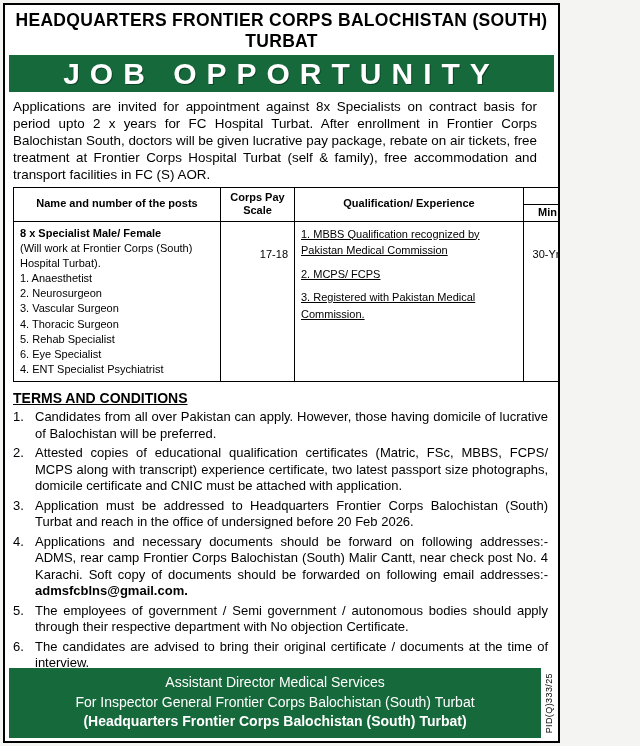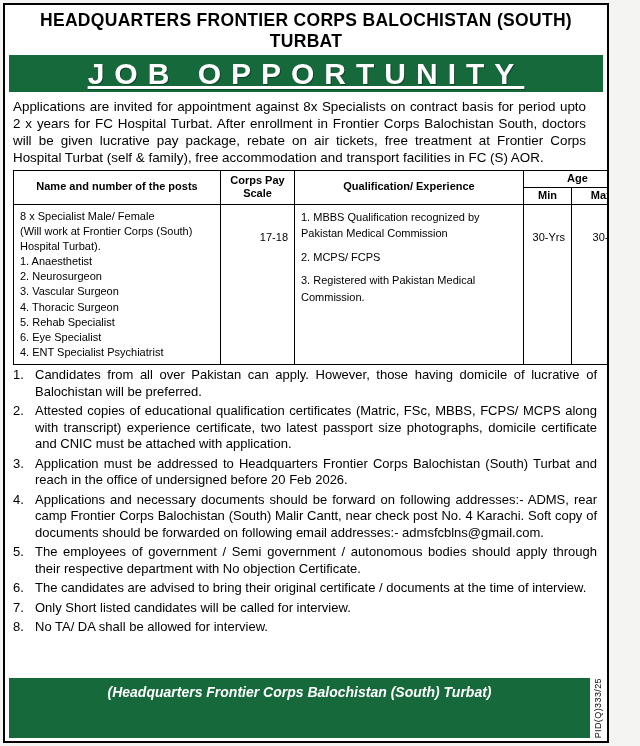--- a/index.html
+++ b/index.html
@@ -1,19 +1,19 @@
 <!DOCTYPE html>
 <html><head>
 <meta charset="utf-8">
 <style>
   * { margin:0; padding:0; box-sizing:border-box; }
   html,body { width:640px; height:746px; background:#f4f4f2; }
   body { font-family:"Liberation Sans", sans-serif; color:#000; position:relative; }
   .ad {
-    position:absolute; top:3px; left:3px; width:606px; height:740px;
+    position:absolute; top:3px; left:3px; width:557px; height:740px;
     border:2.5px solid #000; background:#fff; overflow:hidden;
   }
   .title {
     text-align:center; font-weight:bold; font-size:17.5px; letter-spacing:0.3px;
     padding:5px 4px 3px;
   }
   .banner {
     margin:0 4px; height:37px; display:flex; align-items:center; justify-content:center;
     color:#fff; font-weight:bold; font-size:30px; letter-spacing:10px;
     text-shadow:1px 1px 0 rgba(0,0,0,0.35);
@@ -23,52 +23,52 @@
     margin:6px 21px 4px 8px; font-size:13.4px; line-height:1.27; text-align:justify;
   }
   table.posts {
     margin:2px 8px 0 8px; width:618px; border-collapse:collapse; table-layout:fixed;
     font-size:11px;
   }
   table.posts th, table.posts td { border:1.5px solid #000; }
   table.posts thead th { font-weight:bold; text-align:center; padding:1px 2px; vertical-align:middle; line-height:1.25; }
   table.posts td { vertical-align:top; padding:4px 6px; }
   .posts-cell { line-height:1.38; }
-  .post-title { font-weight:normal; }
+  .post-title { font-weight:bold; }
   .pay-cell, .age-cell { text-align:right; padding-top:26px !important; }
-  .qual-cell div { margin-bottom:7px; line-height:1.5; }
+  .qual-cell div { margin-bottom:7px; line-height:1.5;text-decoration:underline; }
   .terms-heading {
     margin:8px 8px 3px 8px; font-weight:bold; font-size:14px; text-decoration:underline;
   }
   ol.terms { list-style:none; margin:2px 10px 0 8px; font-size:13px; }
   .term { display:flex; margin-bottom:3px; line-height:1.27; text-align:justify; }
   .term .num { flex:0 0 22px; }
   .term .txt { flex:1; }
-  .term .txt b { font-weight:normal; }
+  .term .txt b { font-weight:bold; }
   .footer-row {
     position:absolute; left:4px; right:2px; bottom:3px; display:flex; align-items:stretch;
   }
   .footer {
     flex:1; color:#fff; text-align:center; font-size:14px; line-height:1.4; padding:5px 0 6px;
   }
-  .footer .bold { font-weight:bold;font-style:italic; }
+  .footer .bold { font-weight:bold; }
   .pid-strip { width:15px; display:flex; align-items:center; justify-content:center; background:#fff; }
   .pid {
     writing-mode:vertical-rl; transform:rotate(180deg);
     font-size:9px; letter-spacing:0.4px; white-space:nowrap;
   }
 </style>
 </head>
 <body>
 
 <div class="ad">
 
   <div class="title">HEADQUARTERS FRONTIER CORPS BALOCHISTAN (SOUTH) TURBAT</div>
 
-  <div class="banner green-bg" style="background-color: rgb(22, 105, 59); text-decoration: underline;">JOB OPPORTUNITY</div>
+  <div class="banner green-bg" style="background-color: rgb(22, 105, 59);">JOB OPPORTUNITY</div>
 
   <div class="intro">Applications are invited for appointment against 8x Specialists on contract basis for period upto 2 x years for FC Hospital Turbat. After enrollment in Frontier Corps Balochistan South, doctors will be given lucrative pay package, rebate on air tickets, free treatment at Frontier Corps Hospital Turbat (self &amp; family), free accommodation and transport facilities in FC (S) AOR.</div>
 
   <table class="posts">
     <colgroup>
       <col style="width:207px">
         <col style="width:74px">
         <col style="width:229px">
         <col style="width:48px">
         <col style="width:60px">
@@ -103,20 +103,21 @@
           <div>1. MBBS Qualification recognized by Pakistan Medical Commission</div>
           <div>2. MCPS/ FCPS</div>
           <div>3. Registered with Pakistan Medical Commission.</div>
         </td>
         <td class="age-cell">30-Yrs</td>
         <td class="age-cell">30-Yrs</td>
       </tr>
     </tbody>
   </table>
 
+  <div class="terms-heading">TERMS AND CONDITIONS</div>
 
   <ol class="terms">
     <li class="term">
       <span class="num">1.</span>
       <span class="txt">Candidates from all over Pakistan can apply. However, those having domicile of lucrative of Balochistan will be preferred.</span>
     </li>
     <li class="term">
       <span class="num">2.</span>
       <span class="txt">Attested copies of educational qualification certificates (Matric, FSc, MBBS, FCPS/ MCPS along with transcript) experience certificate, two latest passport size photographs, domicile certificate and CNIC must be attached with application.</span>
     </li>
@@ -141,20 +142,22 @@
       <span class="txt">Only Short listed candidates will be called for interview.</span>
     </li>
     <li class="term">
       <span class="num">8.</span>
       <span class="txt">No TA/ DA shall be allowed for interview.</span>
     </li>
   </ol>
 
   <div class="footer-row">
     <div class="footer green-bg" style="background-color: rgb(22, 105, 59);">
+      <div>Assistant Director Medical Services</div>
+      <div>For Inspector General Frontier Corps Balochistan (South) Turbat</div>
       <div class="bold">(Headquarters Frontier Corps Balochistan (South) Turbat)</div>
     </div>
     <div class="pid-strip">
       <span class="pid">PID(Q)333/25</span>
     </div>
   </div>
 
 </div>
 
 </body></html>

